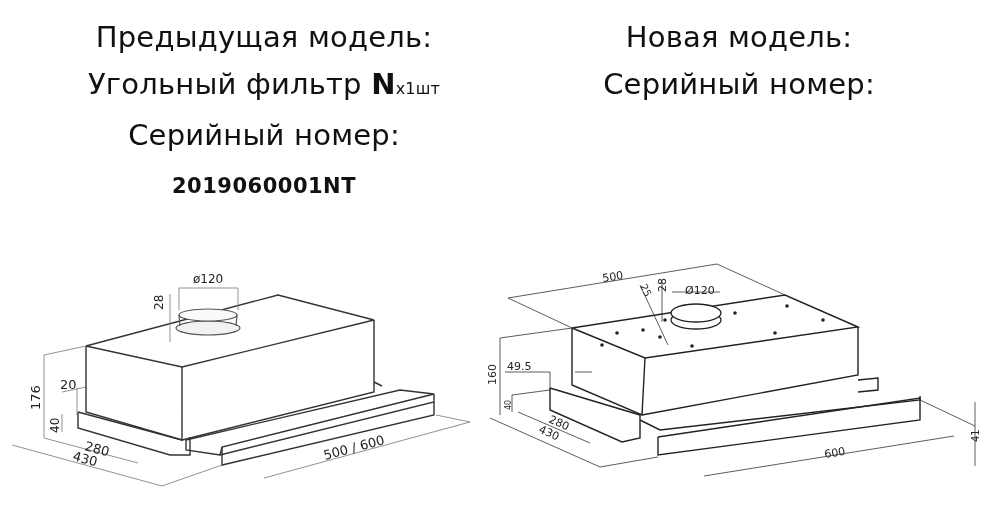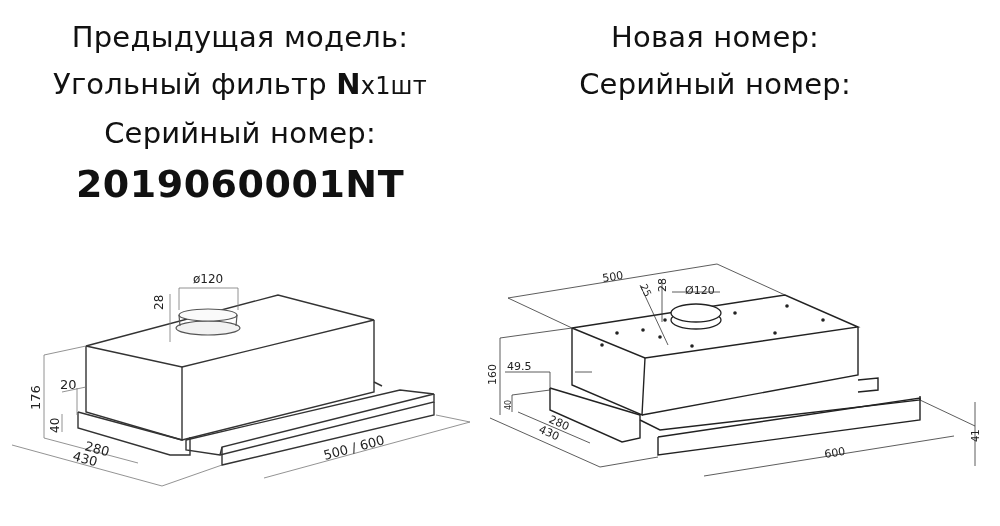--- a/index.html
+++ b/index.html
@@ -1,41 +1,41 @@
 <!DOCTYPE html>
 <html><head>
 <meta charset="utf-8">
 <style>
   html,body{margin:0;padding:0;background:#ffffff;}
   body{width:1000px;height:526px;position:relative;overflow:hidden;font-family:"DejaVu Sans","Liberation Sans",sans-serif;color:#111;}
-  .col{position:absolute;top:14px;width:480px;text-align:center;}
+  .col{position:absolute;top:14px;width:480px;text-align:center;margin-left:24px;}
   .col.left{left:0;}
   .col.right{left:480px;width:470px;}
   .line{font-size:29px;line-height:47px;font-weight:400;letter-spacing:0.2px;white-space:nowrap;}
   .line b{font-weight:700;}
-  .small{font-size:24px;}
-  .serial{font-size:38px;font-weight:700;line-height:50px;margin-top:2px;letter-spacing:0.5px;}
+  .small{font-size:16px;}
+  .serial{font-size:21px;font-weight:700;line-height:50px;margin-top:2px;letter-spacing:0.5px;}
   svg{position:absolute;top:250px;}
   svg text{font-family:"DejaVu Sans","Liberation Sans",sans-serif;fill:#222;}
 </style>
 </head>
 <body>
 
 <div class="col left">
   <div class="line">Предыдущая модель:</div>
   <div class="line">
     <span>Угольный фильтр</span>
     <b>N</b><span class="small">x1</span><span class="small">шт</span>
   </div>
   <div class="line">Серийный номер:</div>
   <div class="serial">2019060001NT</div>
 </div>
 
 <div class="col right">
-  <div class="line">Новая номер:</div>
+  <div class="line">Новая модель:</div>
   <div class="line">Серийный номер:</div>
 </div>
 
 <svg style="left:0;" width="480" height="276" viewBox="0 0 480 276">
   <g stroke="#333" stroke-width="1.4" fill="none">
 
     <polyline points="86,96 278,45 374,70 182,117 86,96"></polyline>
 
     <polyline points="86,96 86,162 182,190 182,117"></polyline>
     <polyline points="182,190 374,142 374,70"></polyline>

